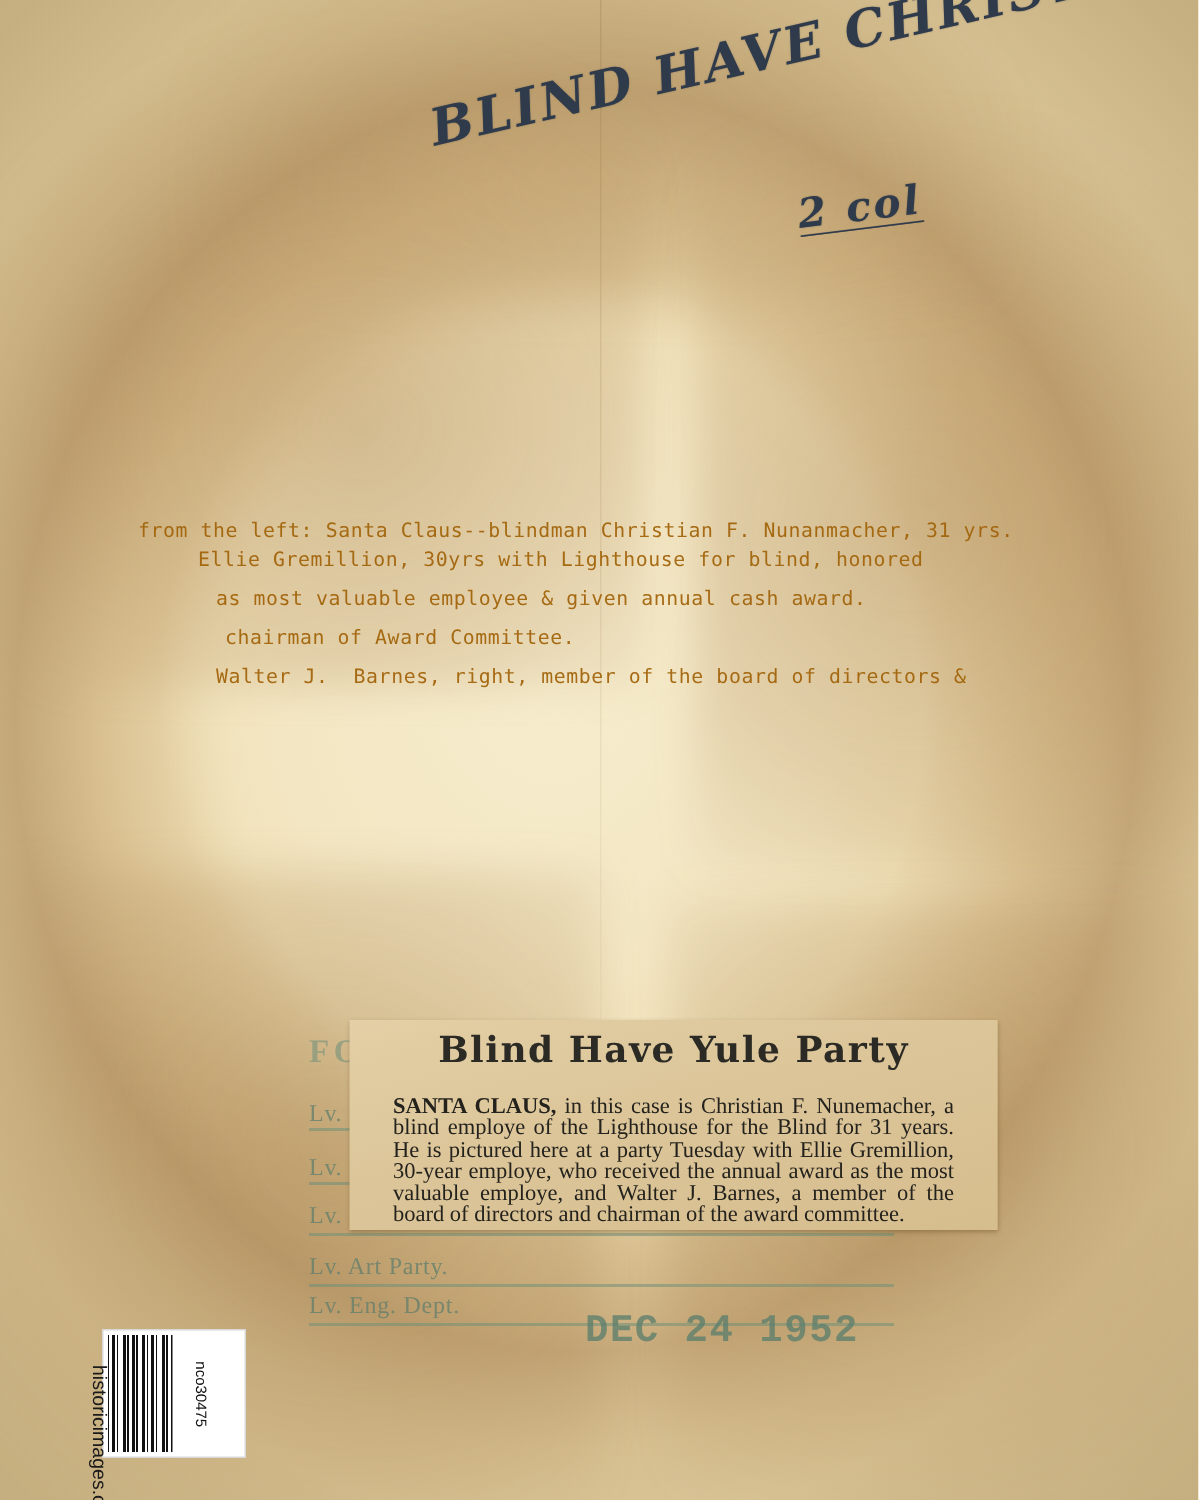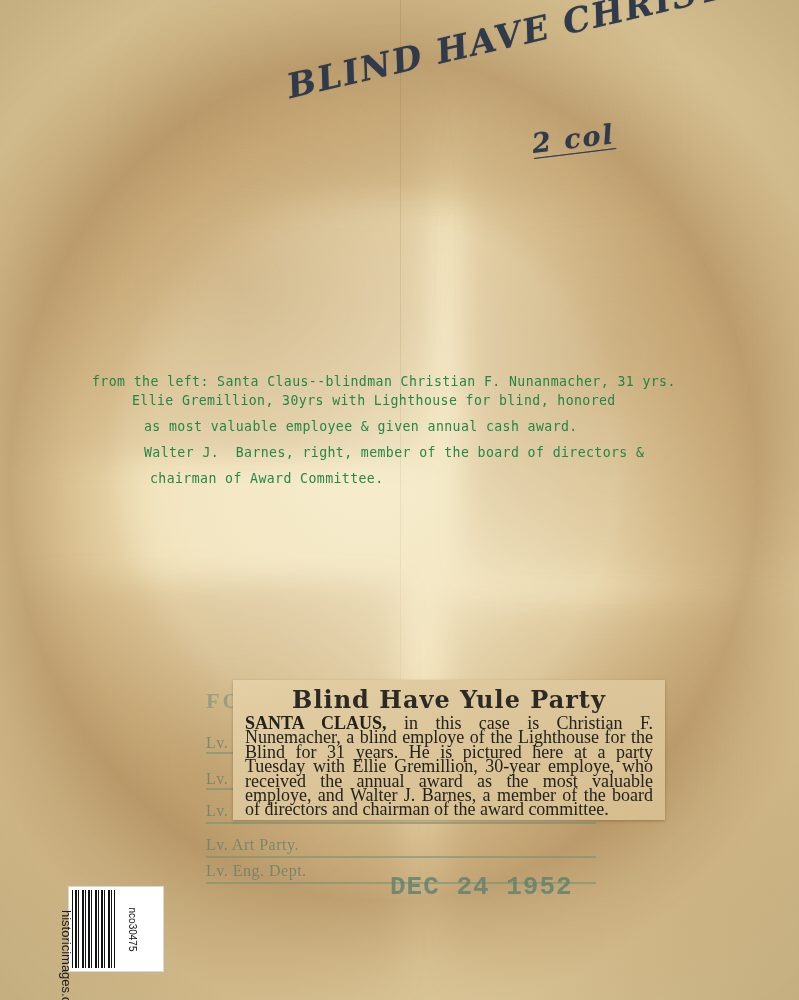--- a/index.html
+++ b/index.html
@@ -107,26 +107,26 @@
     font-weight: 600;
     text-decoration: underline;
     text-decoration-thickness: 1px;
     text-underline-offset: 5px;
   }
 
   
   #typed-block {
     position: absolute;
     left: 92px;
-    top: 373px;
+    top: 346px;
     width: 640px;
     font-family: "DejaVu Sans Mono", monospace;
     font-size: 13.2px;
     line-height: 17px;
-    color: #15803d;
+    color: #a16207;
     letter-spacing: 0.4px;
   }
   #typed-block .tline {
     white-space: pre;
     margin-bottom: 9px;
     opacity: 0.92;
   }
   #typed-block .tline.indent1 { padding-left: 40px; }
   #typed-block .tline.indent2 { padding-left: 52px; }
   #typed-block .tline.indent3 { padding-left: 58px; }
@@ -183,25 +183,25 @@
     font-weight: bold;
     font-size: 24px;
     color: #2c2a24;
     text-align: center;
     letter-spacing: 1px;
     line-height: 28px;
     margin: 0 0 2px 0;
   }
   #clipping .clip-body {
     font-family: "Liberation Serif", serif;
-    font-size: 18px;
+    font-size: 15px;
     line-height: 14.4px;
     color: #24221d;
     text-align: justify;
-    margin: 0;
+    margin: 17px;
     padding: 0 2px;
   }
   #clipping .clip-body .lead {
     font-weight: bold;
   }
 
   
   #barcode-label {
     position: absolute;
     left: 68px;
@@ -263,22 +263,22 @@
   <div class="fold-line"></div>
   <div class="vignette"></div>
 
   <div class="handwriting" id="hand-title">BLIND HAVE CHRISTMAS</div>
   <div class="handwriting" id="hand-col">2 col</div>
 
   <div id="typed-block">
     <div class="tline tight">from the left: Santa Claus--blindman Christian F. Nunanmacher, 31 yrs.</div>
     <div class="tline indent1">Ellie Gremillion, 30yrs with Lighthouse for blind, honored</div>
     <div class="tline indent2">as most valuable employee &amp; given annual cash award.</div>
+    <div class="tline indent3">chairman of Award Committee.</div>
     <div class="tline indent2">Walter J.  Barnes, right, member of the board of directors &amp;</div>
-    <div class="tline indent3">chairman of Award Committee.</div>
   </div>
 
   <div class="stamp-line" id="stamp-forart">FOR ART</div>
 
   <div class="stamp-line" style="left:206px; top:734px;">Lv.</div>
   <div class="stamp-rule" style="left:206px; top:752px; width:390px;"></div>
 
   <div class="stamp-line" style="left:206px; top:770px;">Lv.</div>
   <div class="stamp-rule" style="left:206px; top:788px; width:390px;"></div>
 

